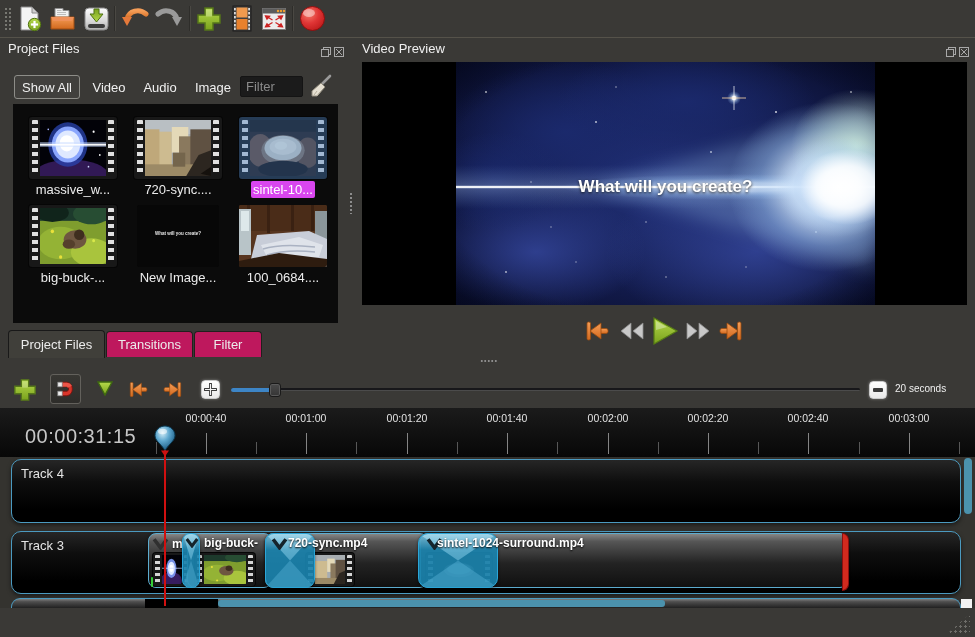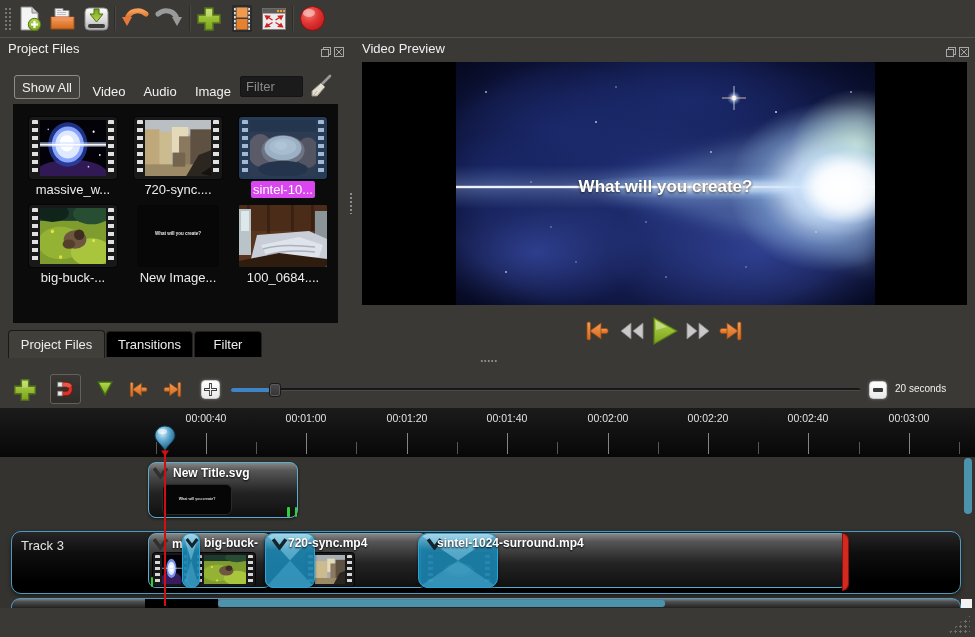--- a/index.html
+++ b/index.html
@@ -15,21 +15,21 @@
   .tb-btn { top:4px; width:28px; height:29px; display:flex; align-items:center; justify-content:center; }
   .tb-sep { top:6px; width:1px; height:25px; background:#2e2d2a; box-shadow:1px 0 0 #4a4843; }
 
   
   .dock-title { height:20px; font-size:13px; color:#efefef; }
   .dock-btn { width:10px; height:10px; }
 
   
   .filter-btn { border:1px solid #8d8d88; border-radius:3px; background:rgba(255,255,255,0.04);
     font-size:13px; color:#f0f0f0; display:flex; align-items:center; justify-content:center; }
-  .filter-tab { font-size:13px; color:#f0f0f0; display:flex; align-items:flex-end; justify-content:center; }
+  .filter-tab { font-size:13px; color:#f0f0f0; display:flex; align-items:center; justify-content:center; }
   .filter-input { background:#1b1b1b; border:1px solid #141414; border-radius:2px; color:#909090;
     font-size:13px; padding:0 5px; width:63px; height:21px; font-family:"Liberation Sans",sans-serif; }
   .filter-input::placeholder { color:#8a8a8a; }
   .files-list { background:#0b0b0b; }
   .file-label { font-size:13px; color:#ececec; text-align:center; height:17px; line-height:17px; }
   .file-label.selected { background:#d946ef; border-radius:2px; color:#fff; }
 
   
   .film { background:#181818; border-radius:3px; box-shadow:0 0 0 1px #060606; }
   .film .holes { position:absolute; top:3px; bottom:3px; width:6px; border-radius:1px;
@@ -39,21 +39,21 @@
   .film.sm .holes { top:2px; bottom:2px; width:5px;
     background-image:repeating-linear-gradient(to bottom, #d6d6d6 0 3px, rgba(0,0,0,0) 3px 6px); }
   .film.sm .holes.l { left:2px; } .film.sm .holes.r { right:2px; }
   .film.sm .pic { left:9px; right:9px; top:2px; bottom:2px; }
   .pic svg { width:100%; height:100%; display:block; }
   .sel-tint { position:absolute; inset:0; background:rgba(62,120,190,0.38); border-radius:3px; }
 
   
   .dock-tab { height:26px; font-size:13px; color:#ececec; display:flex; align-items:center;
     justify-content:center; border:1px solid #21201d; border-bottom:none;
-    border-radius:4px 4px 0 0; background:#000000; }
+    border-radius:4px 4px 0 0; background:#be185d; }
   .dock-tab.active { background:#403f3a; border-color:#191919; height:28px; }
 
   
   .preview-black { background:#000; }
   .vp-overlay-text { color:#fff; font-size:17px; font-weight:bold; text-shadow:0 1px 3px rgba(0,0,0,0.8);
     width:100%; text-align:center; }
 
   
   .snap-btn { border:1px solid #63615c; background:linear-gradient(#383733,#2e2d2a); border-radius:3px;
     display:flex; align-items:center; justify-content:center; }
@@ -605,20 +605,21 @@
 <div class="abs slider-handle" style="left:269px; top:383px"></div>
 
 <div class="abs white-btn" style="left:869px; top:381px; width:18px; height:18px">
   <svg width="12" height="12" viewBox="0 0 12 12">
     <rect x="1" y="4" width="10" height="4" rx="1" fill="#3a3a3a"></rect>
   </svg>
 </div>
 <div class="abs zoom-label" style="left:895px; top:383px">20 seconds</div>
 
 <div class="abs ruler" style="left:0; top:408px; width:975px; height:49px">
+  <div class="abs timecode" style="left:25px; top:17px">00:00:31:15</div>
 
   <div class="abs ruler-label" style="left:176px; top:4px">00:00:40</div>
   <div class="abs ruler-label" style="left:276px; top:4px">00:01:00</div>
   <div class="abs ruler-label" style="left:377px; top:4px">00:01:20</div>
   <div class="abs ruler-label" style="left:477px; top:4px">00:01:40</div>
   <div class="abs ruler-label" style="left:578px; top:4px">00:02:00</div>
   <div class="abs ruler-label" style="left:678px; top:4px">00:02:20</div>
   <div class="abs ruler-label" style="left:778px; top:4px">00:02:40</div>
   <div class="abs ruler-label" style="left:879px; top:4px">00:03:00</div>
 
@@ -637,32 +638,24 @@
   <div class="abs tick-minor" style="left:457px; top:34px"></div>
   <div class="abs tick-minor" style="left:557px; top:34px"></div>
   <div class="abs tick-minor" style="left:658px; top:34px"></div>
   <div class="abs tick-minor" style="left:758px; top:34px"></div>
   <div class="abs tick-minor" style="left:859px; top:34px"></div>
   <div class="abs tick-minor" style="left:959px; top:34px"></div>
 </div>
 
 <div class="abs timeline-body" style="left:0; top:457px; width:975px; height:151px">
 
-
-  <div class="abs clip" style="left:148px; top:5px; width:150px; height:56px">
-    <svg class="abs chev" style="left:3px; top:3px" viewBox="0 0 16 12">
-      <path d="M2 2 L8 10 L14 2" stroke="#303030" stroke-width="3.4" fill="none"></path>
-    </svg>
-    <div class="abs clip-title" style="left:24px; top:3px">New Title.svg</div>
-    <div class="abs" style="left:13px; top:21px; width:70px; height:31px; background:#060606; border-radius:6px; border:1px solid #2a2a2a">
-      <div class="abs" style="left:0; top:12px; width:68px; text-align:center; color:#dcdcdc; font-size:3.6px; font-weight:bold">What will you create?</div>
-    </div>
-    <div class="abs grip" style="left:138px; top:44px"></div>
-    <div class="abs grip" style="left:145.5px; top:44px"></div>
-  </div>
+  <div class="abs track" style="left:11px; top:2px; width:950px; height:64px">
+    <div class="abs track-label" style="left:9px; top:6px">Track 4</div>
+  </div>
+
 
   <div class="abs track" style="left:11px; top:74px; width:950px; height:63px">
     <div class="abs track-label" style="left:9px; top:6px">Track 3</div>
   </div>
 
   <div class="abs clip" style="left:148px; top:76px; width:54px; height:55px">
     <svg class="abs chev" style="left:3px; top:3px" viewBox="0 0 16 12">
       <path d="M2 2 L8 10 L14 2" stroke="#303030" stroke-width="3.4" fill="none"></path>
     </svg>
     <div class="abs clip-title" style="left:23px; top:3px">m</div>

